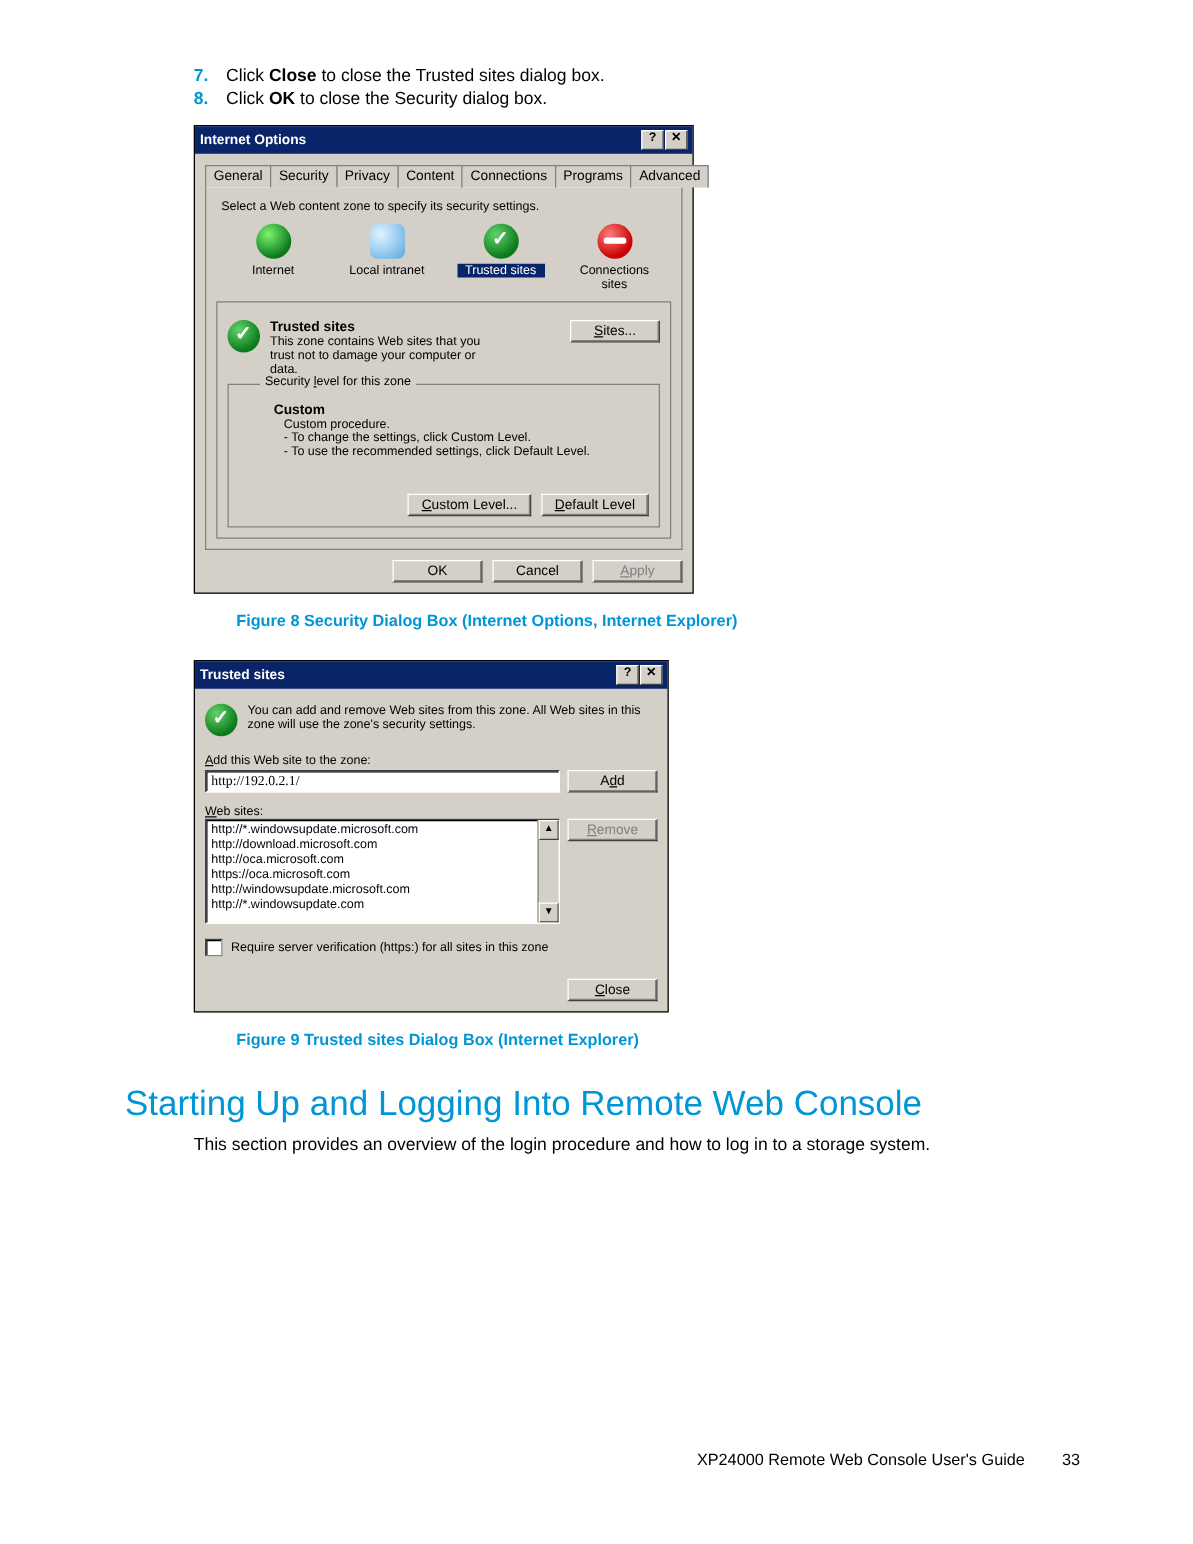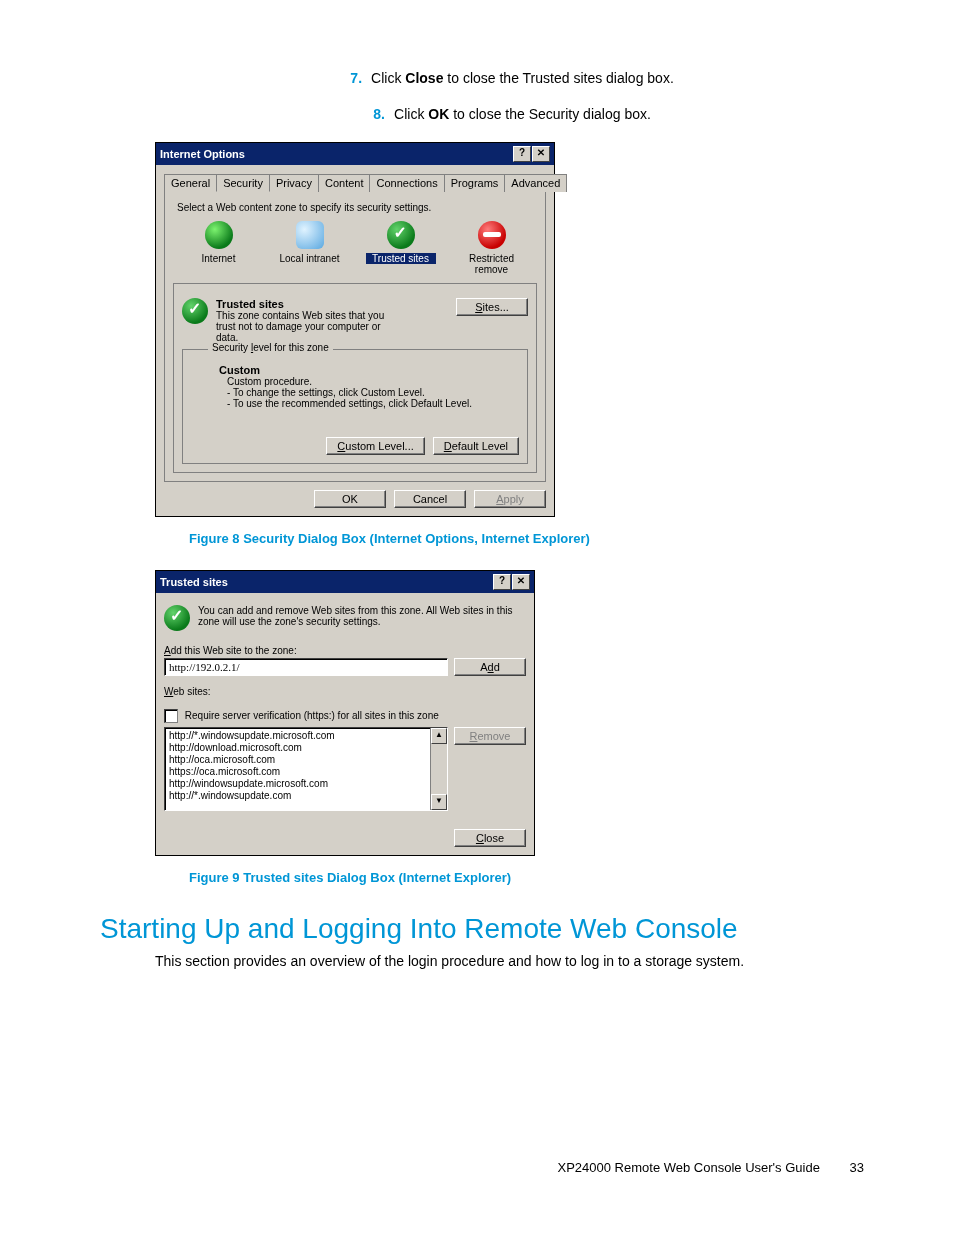--- a/index.html
+++ b/index.html
@@ -16,23 +16,22 @@
     position: relative;
     box-sizing: border-box;
     padding: 50px 90px 0 155px;
   }
   ol.steps {
     list-style: none;
     margin: 0 0 14px 0;
     padding: 0;
   }
   ol.steps li {
-    margin: 20px 0;
+    margin: 2px 0;
     font-size: 14px;
-    text-align: center;
   }
   ol.steps .num {
     color: #0096d6;
     font-weight: bold;
     display: inline-block;
     width: 22px;
   }
   .bold { font-weight: 700; }
   .caption {
     color: #0096d6;
@@ -261,21 +260,21 @@
           <div class="zone">
             <div class="zone-icon intranet"></div>
             <div class="zone-label">Local intranet</div>
           </div>
           <div class="zone">
             <div class="zone-icon trusted"></div>
             <div class="zone-label sel">Trusted sites</div>
           </div>
           <div class="zone">
             <div class="zone-icon restricted"></div>
-            <div class="zone-label">Restricted remove</div>
+            <div class="zone-label">Connections sites</div>
           </div>
         </div>
 
         <div class="group" style="border:1px solid #808080;">
           <div class="trusted-head">
             <div class="zone-big"></div>
             <div style="flex:1;">
               <div class="bold" style="font-size:11px;">Trusted sites</div>
               <div style="font-size:10px; max-width:170px;">This zone contains Web sites that you trust not to damage your computer or data.</div>
             </div>
@@ -320,39 +319,39 @@
       <div class="trusted-head" style="margin:6px 0 14px;">
         <div class="zone-big"></div>
         <div style="font-size:10px;">You can add and remove Web sites from this zone. All Web sites in this zone will use the zone's security settings.</div>
       </div>
       <div style="font-size:10px;"><span class="u">A</span>dd this Web site to the zone:</div>
       <div style="display:flex; gap:6px; margin:2px 0 10px;">
         <div class="textbox" style="flex:1;">http://192.0.2.1/</div>
         <button class="win-btn">A<span class="u">d</span>d</button>
       </div>
       <div style="font-size:10px;"><span class="u">W</span>eb sites:</div>
-      <div style="margin:12px 0 4px; font-size:10px;">
-        <span class="chk"></span>
-        <span>Require server verification (https:) for all sites in this zone</span>
-      </div>
       <div style="display:flex; gap:6px; align-items:flex-start;">
         <div class="listbox" style="flex:1;">
           <div class="item">http://*.windowsupdate.microsoft.com</div>
           <div class="item">http://download.microsoft.com</div>
           <div class="item">http://oca.microsoft.com</div>
           <div class="item">https://oca.microsoft.com</div>
           <div class="item">http://windowsupdate.microsoft.com</div>
           <div class="item">http://*.windowsupdate.com</div>
           <div class="scroll">
             <div class="ar">▲</div>
             <div class="ar">▼</div>
           </div>
         </div>
         <button class="win-btn disabled"><span class="u">R</span>emove</button>
       </div>
+      <div style="margin:12px 0 4px; font-size:10px;">
+        <span class="chk"></span>
+        <span>Require server verification (https:) for all sites in this zone</span>
+      </div>
       <div class="btnrow" style="margin-top:18px;">
         <button class="win-btn"><span class="u">C</span>lose</button>
       </div>
     </div>
   </div>
 
   <div class="caption">Figure 9 Trusted sites Dialog Box (Internet Explorer)</div>
 
   <div class="heading">Starting Up and Logging Into Remote Web Console</div>
   <div class="body">This section provides an overview of the login procedure and how to log in to a storage system.</div>

